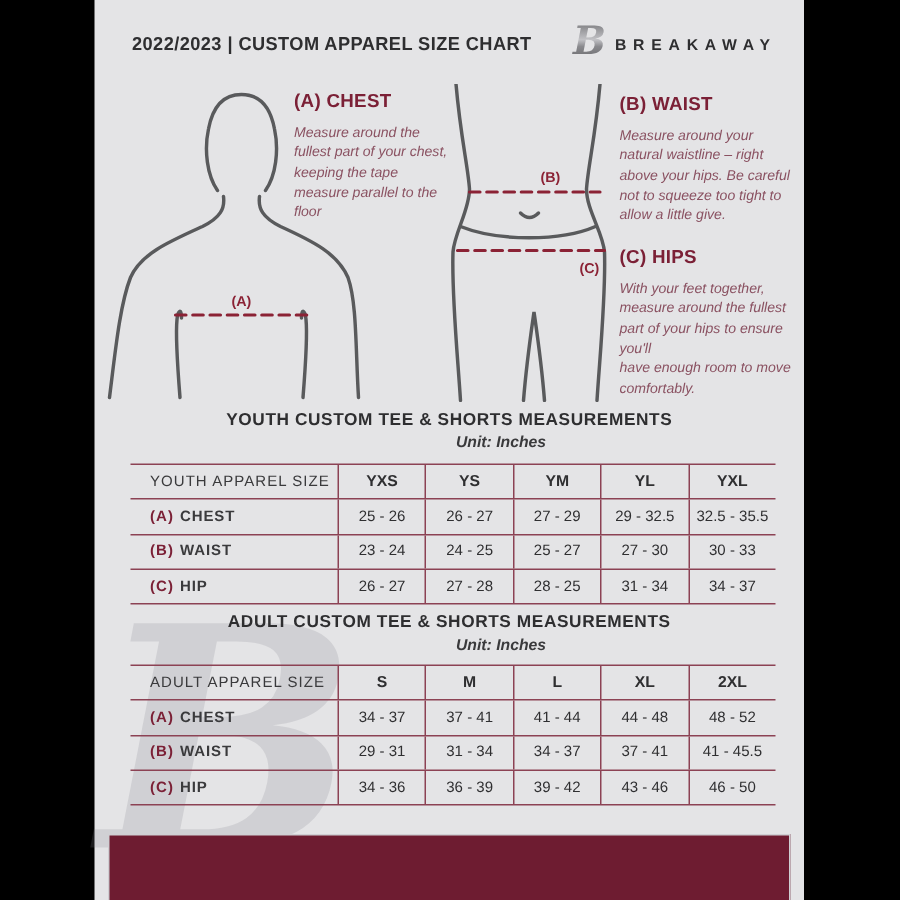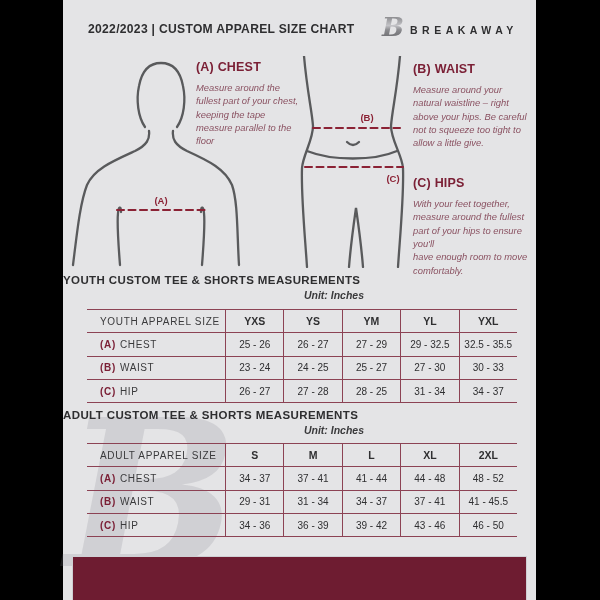--- a/index.html
+++ b/index.html
@@ -19,35 +19,35 @@
   .fig path{fill:none;stroke:#595a5c;stroke-width:2.3;stroke-linecap:round;}
   .fig .dash{stroke:#8b2235;stroke-width:2.1;stroke-dasharray:7 4.5;}
   .fig text{font-family:"Liberation Sans",sans-serif;font-size:9.5px;font-weight:700;fill:#8b2235;}
 
   
   .guide{position:absolute;}
   .guide h3{margin:0 0 7px 0;font-size:12.5px;font-weight:700;color:#7b2036;letter-spacing:0.2px;}
   .guide p{margin:0;font-size:9.4px;font-style:italic;color:#8a5161;line-height:1.42;white-space:pre-line;}
 
   
-  .tbl-title{position:absolute;width:473px;text-align:left;font-size:11.5px;font-weight:700;
+  .tbl-title{position:absolute;width:473px;text-align:center;font-size:11.5px;font-weight:700;
              color:#2e2e30;letter-spacing:0.4px;}
   .tbl-unit{position:absolute;width:542px;text-align:center;font-size:10.5px;font-style:italic;
             color:#3a3a3c;font-weight:600;}
   .size-table{position:absolute;left:24px;width:430px;border-top:1.5px solid #8c4254;}
   .tr{display:flex;height:22.3px;border-bottom:1.5px solid #8c4254;align-items:center;}
   .td{box-sizing:border-box;flex:0 0 58.4px;text-align:center;font-size:10px;color:#2f2f31;
       font-weight:500;align-self:stretch;display:flex;align-items:center;justify-content:center;}
   .td+.td{border-left:1.4px solid #8c4254;}
   .td.label-col{flex:0 0 138px;justify-content:flex-start;padding-left:13px;text-align:left;
                 font-size:10px;color:#3a3a3c;letter-spacing:0.7px;}
   .tr.th .td{font-weight:700;font-size:10.5px;}
   .tr.th .td.label-col{font-weight:400;font-size:10px;}
   .row-key{color:#7b2036;font-weight:700;margin-right:4px;}
-  .row-label{letter-spacing:0.6px;font-weight:400;}
+  .row-label{letter-spacing:0.6px;font-weight:700;}
 
   .watermark{position:absolute;left:2px;top:392px;font-family:"DejaVu Serif","Liberation Serif",serif;
              font-style:italic;font-weight:700;font-size:205px;line-height:1;
              color:rgba(130,130,142,0.20);pointer-events:none;}
 
   .footer-bar{position:absolute;left:9px;top:556px;width:455px;height:48px;background:#6e1c31;
               border:1.5px solid #cfcfd3;box-sizing:border-box;}
 </style>
 </head>
 <body>
@@ -95,21 +95,21 @@
     </svg>
 
     <div class="guide" style="left:350px;top:62px;width:116px;">
       <h3>(B) WAIST</h3>
       <p>Measure around your natural waistline – right above your hips. Be careful not to squeeze too tight to allow a little give.</p>
     </div>
     <div class="guide" style="left:133px;top:60px;width:104px;">
       <h3>(A) CHEST</h3>
       <p>Measure around the fullest part of your chest, keeping the tape measure parallel to the floor</p>
     </div>
-    <div class="guide" style="left:350px;top:176px;width:118px;">
+    <div class="guide" style="left:350px;top:164px;width:118px;">
       <h3>(C) HIPS</h3>
       <p>With your feet together, measure around the fullest part of your hips to ensure you'll
 have enough room to move comfortably.</p>
     </div>
 
     <div class="tbl-title" style="top:274px;">YOUTH CUSTOM TEE &amp; SHORTS MEASUREMENTS</div>
     <div class="tbl-unit" style="top:289px;">Unit: Inches</div>
     <div class="size-table" style="top:309px;">
       <div class="tr th">
         <div class="td label-col">YOUTH APPAREL SIZE</div>

